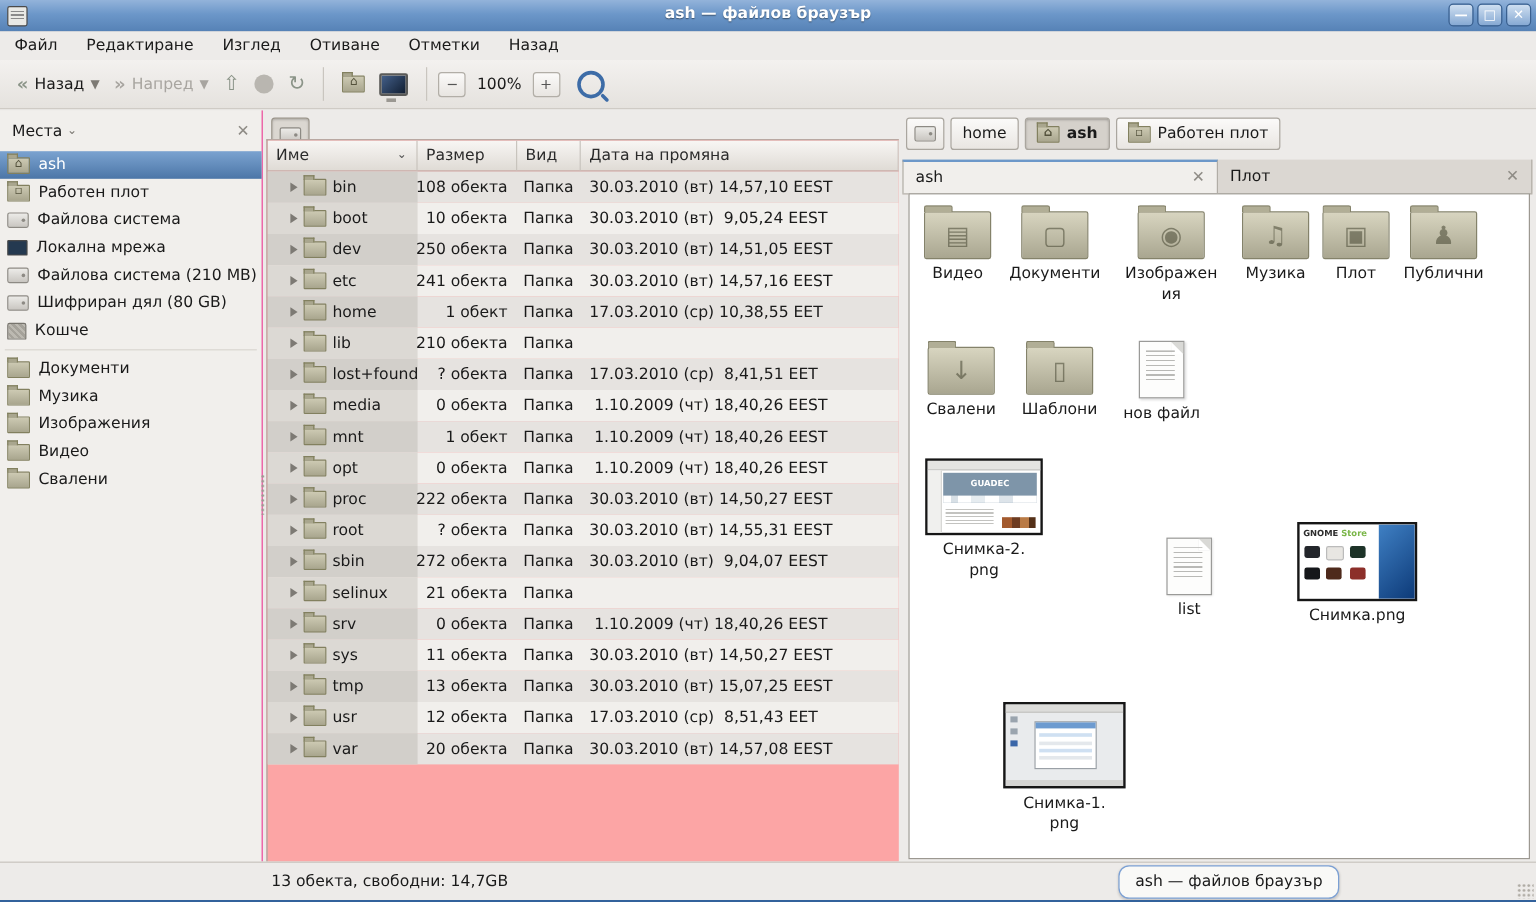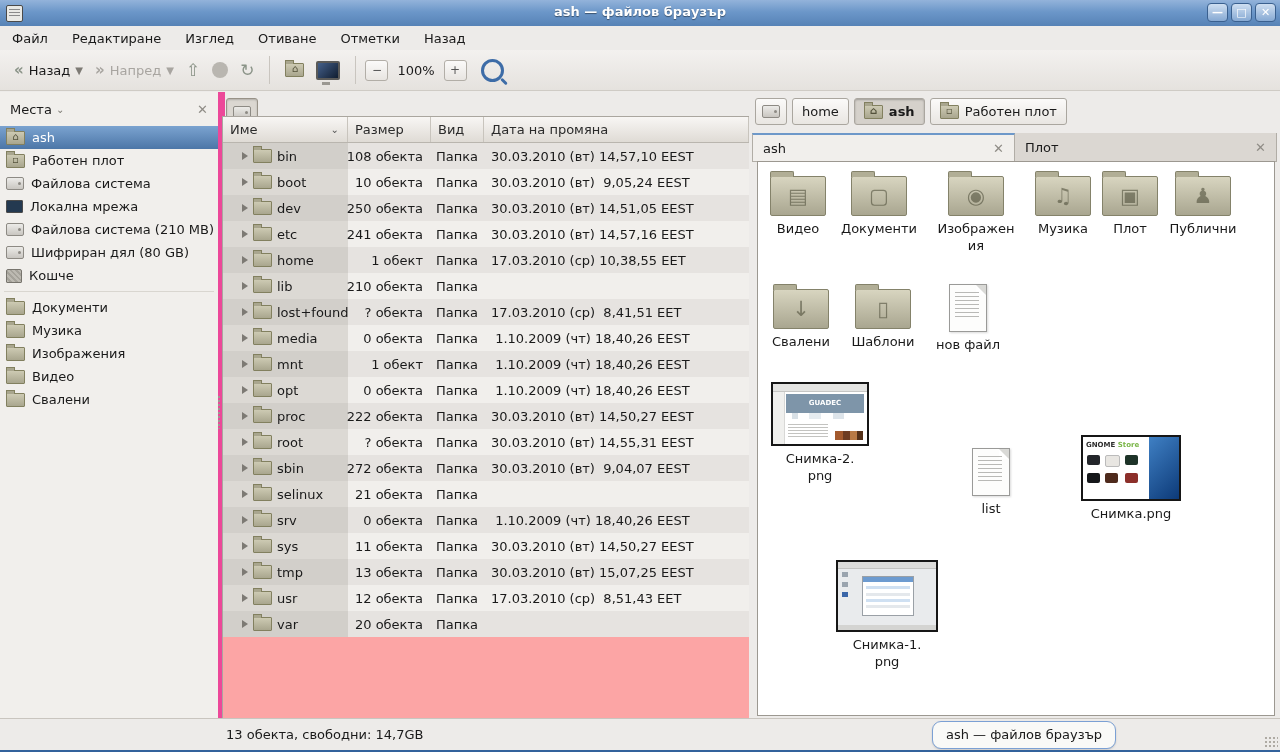--- a/index.html
+++ b/index.html
@@ -64,21 +64,21 @@
     border-radius:50%;background:#8d8a84}
   .net{width:15px;height:11px;border:1px solid #4a4a4a;background:#243950;border-radius:1px;
     position:relative;flex:0 0 auto}
   .trash{width:14px;height:12px;border:1px solid #77746d;border-radius:2px 2px 1px 1px;flex:0 0 auto;
     background:repeating-linear-gradient(45deg,#bcb9b1 0 2px,#a5a29a 2px 4px)}
   .comp{width:20px;height:15px;border:2px solid #5a5a58;border-radius:2px;
     background:linear-gradient(135deg,#44608a,#101d30);position:relative}
   .comp::after{content:"";position:absolute;left:4px;bottom:-7px;width:8px;height:3px;background:#9b9892}
   
   .sidebar{position:absolute;top:92px;left:0;width:218px;bottom:34px;background:#f1efec;
-    border-right:7px solid #ec4899}
+    border-right:1px solid #ec4899}
   .side-header{height:34px;display:flex;align-items:center;padding:0 10px}
   .side-close{margin-left:auto;color:#8f8c86;font-weight:bold}
   .side-item{height:23px;display:flex;align-items:center;gap:7px;padding-left:6px}
   .side-item.selected{background:linear-gradient(#7ba3d0,#4c76a7);color:#fff}
   .side-sep{height:1px;background:#d9d6d0;margin:4px 4px}
   
   .mid-rootbtn{position:absolute;left:226px;top:98px;width:30px;height:27px;
     border:1px solid #989288;border-radius:3px;background:#dbd7d1;
     box-shadow:inset 0 1px 2px rgba(0,0,0,.2);display:flex;align-items:center;justify-content:center}
   .tree{position:absolute;left:222px;top:116px;width:527px;bottom:34px;background:#fca5a5;
@@ -482,20 +482,21 @@
       <div class="c-date">17.03.2010 (ср)  8,51,43 EET</div>
     </div>
   <div class="trow">
       <div class="c-name">
         <span class="expander"></span>
         <span class="mf"></span>
         <span>var</span>
       </div>
       <div class="c-size">20 обекта</div>
       <div class="c-kind">Папка</div>
+      <div class="c-date">30.03.2010 (вт) 14,57,08 EEST</div>
     </div>
 </div>
 
 <div class="pathbar">
   <div class="pbtn" style="width:32px;justify-content:center">
     <span class="drv"></span>
   </div>
   <div class="pbtn">
     <span>home</span>
   </div>
@@ -609,21 +610,21 @@
       <div class="shirt" style="left:4px;top:18px;background:#23262b"></div>
       <div class="shirt" style="left:22px;top:18px;background:#e8e6e2;border:1px solid #bbb"></div>
       <div class="shirt" style="left:42px;top:18px;background:#1d3328"></div>
       <div class="shirt" style="left:4px;top:36px;background:#15171a"></div>
       <div class="shirt" style="left:22px;top:36px;background:#4e2a1c"></div>
       <div class="shirt" style="left:42px;top:36px;background:#8c2f2a"></div>
     </div>
     <div class="icon-label">Снимка.png</div>
   </div>
 
-  <div class="icon-item" style="left:129px;top:398px">
+  <div class="icon-item" style="left:129px;top:423px">
     <div class="thumb t1">
       <div class="bar"></div>
       <div class="ic" style="top:10px"></div>
         <div class="ic" style="top:20px"></div>
       <div class="ic" style="top:30px;background:#3a66a8"></div>
       <div class="dlg">
           <div class="h"></div>
         <div class="r" style="top:9px"></div>
           <div class="r" style="top:16px;background:#e4e8ec"></div>
         <div class="r" style="top:22px"></div>

